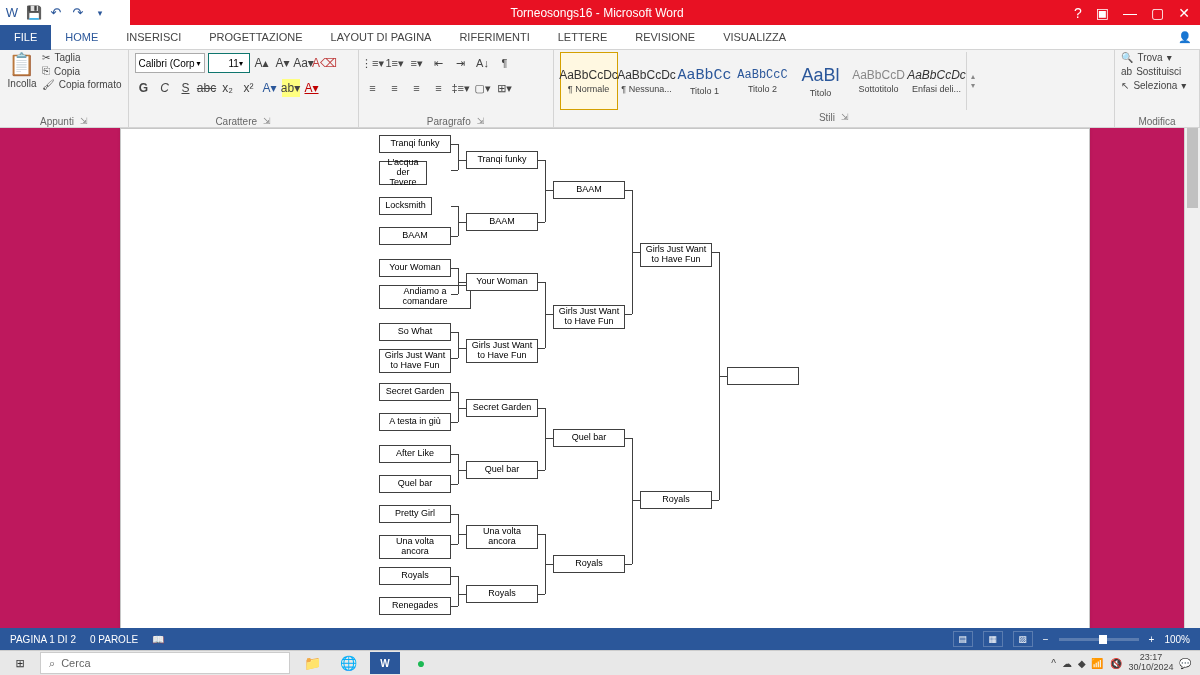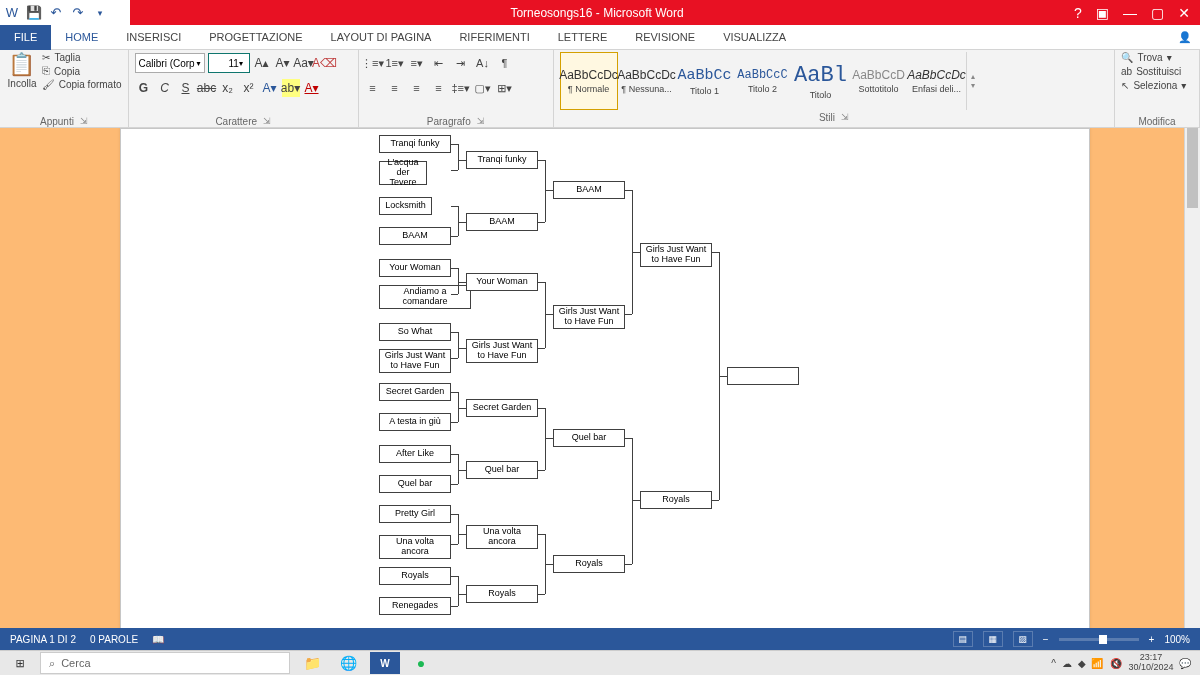--- a/index.html
+++ b/index.html
@@ -37,29 +37,29 @@
 .fbtn { width: 18px; height: 18px; display: inline-flex; align-items: center; justify-content: center; font-size: 12px; color: #444; }
 .fbtn.b { font-weight: bold; } .fbtn.i { font-style: italic; } .fbtn.u { text-decoration: underline; }
 
 .para-row { display: flex; align-items: center; gap: 6px; height: 22px; }
 .pbtn { width: 16px; height: 16px; font-size: 11px; color: #444; display: inline-flex; align-items: center; justify-content: center; }
 
 .styles-body { display: flex; align-items: stretch; height: 58px; }
 .style-box { width: 58px; border: 1px solid transparent; display: flex; flex-direction: column; align-items: center; justify-content: center; gap: 2px; font-size: 9px; color: #444; }
 .style-box.sel { border: 1px solid #d4a000; background: #fff8e1; }
 .style-prev { font-size: 12px; color: #333; }
-.style-prev.big { font-size: 22px; color: #2b579a; font-family: Liberation Mono, monospace; }
+.style-prev.big { font-size: 18px; color: #2b579a; }
 .style-prev.blue { color: #2b579a; font-family: Liberation Mono, monospace; }
 .styles-more { width: 14px; border-left: 1px solid #d4d4d4; display: flex; flex-direction: column; justify-content: center; color: #888; font-size: 8px; text-align: center; }
 
 .edit-col { display: flex; flex-direction: column; gap: 3px; font-size: 10px; }
 .edit-item { display: flex; align-items: center; gap: 4px; color: #444; }
 
 
-.doc-area { position: absolute; top: 128px; bottom: 35px; left: 0; right: 16px; background: #fdba74; overflow: hidden; }
+.doc-area { position: absolute; top: 128px; bottom: 35px; left: 0; right: 16px; background: #be185d; overflow: hidden; }
 .page { position: absolute; left: 120px; top: 0; width: 970px; height: 100%; background: #fff; border: 1px solid #c6c6c6; box-shadow: 0 0 3px rgba(0,0,0,.1); }
 .scrollbar { position: absolute; top: 128px; bottom: 35px; right: 0; width: 16px; background: #f0f0f0; border-left: 1px solid #d4d4d4; }
 .scroll-thumb { position: absolute; top: 0; left: 2px; right: 2px; height: 80px; background: #c1c1c1; }
 .scroll-down { position: absolute; bottom: 0; width: 16px; height: 16px; text-align: center; color: #666; }
 
 
 .bracket { position: relative; }
 .bnode { position: absolute; border: 1px solid #404040; background: #fff; font-size: 9px; color: #000; display: flex; align-items: center; justify-content: center; text-align: center; padding: 0 3px; line-height: 1.1; }
 .bconn { position: absolute; background: #404040; }
 

